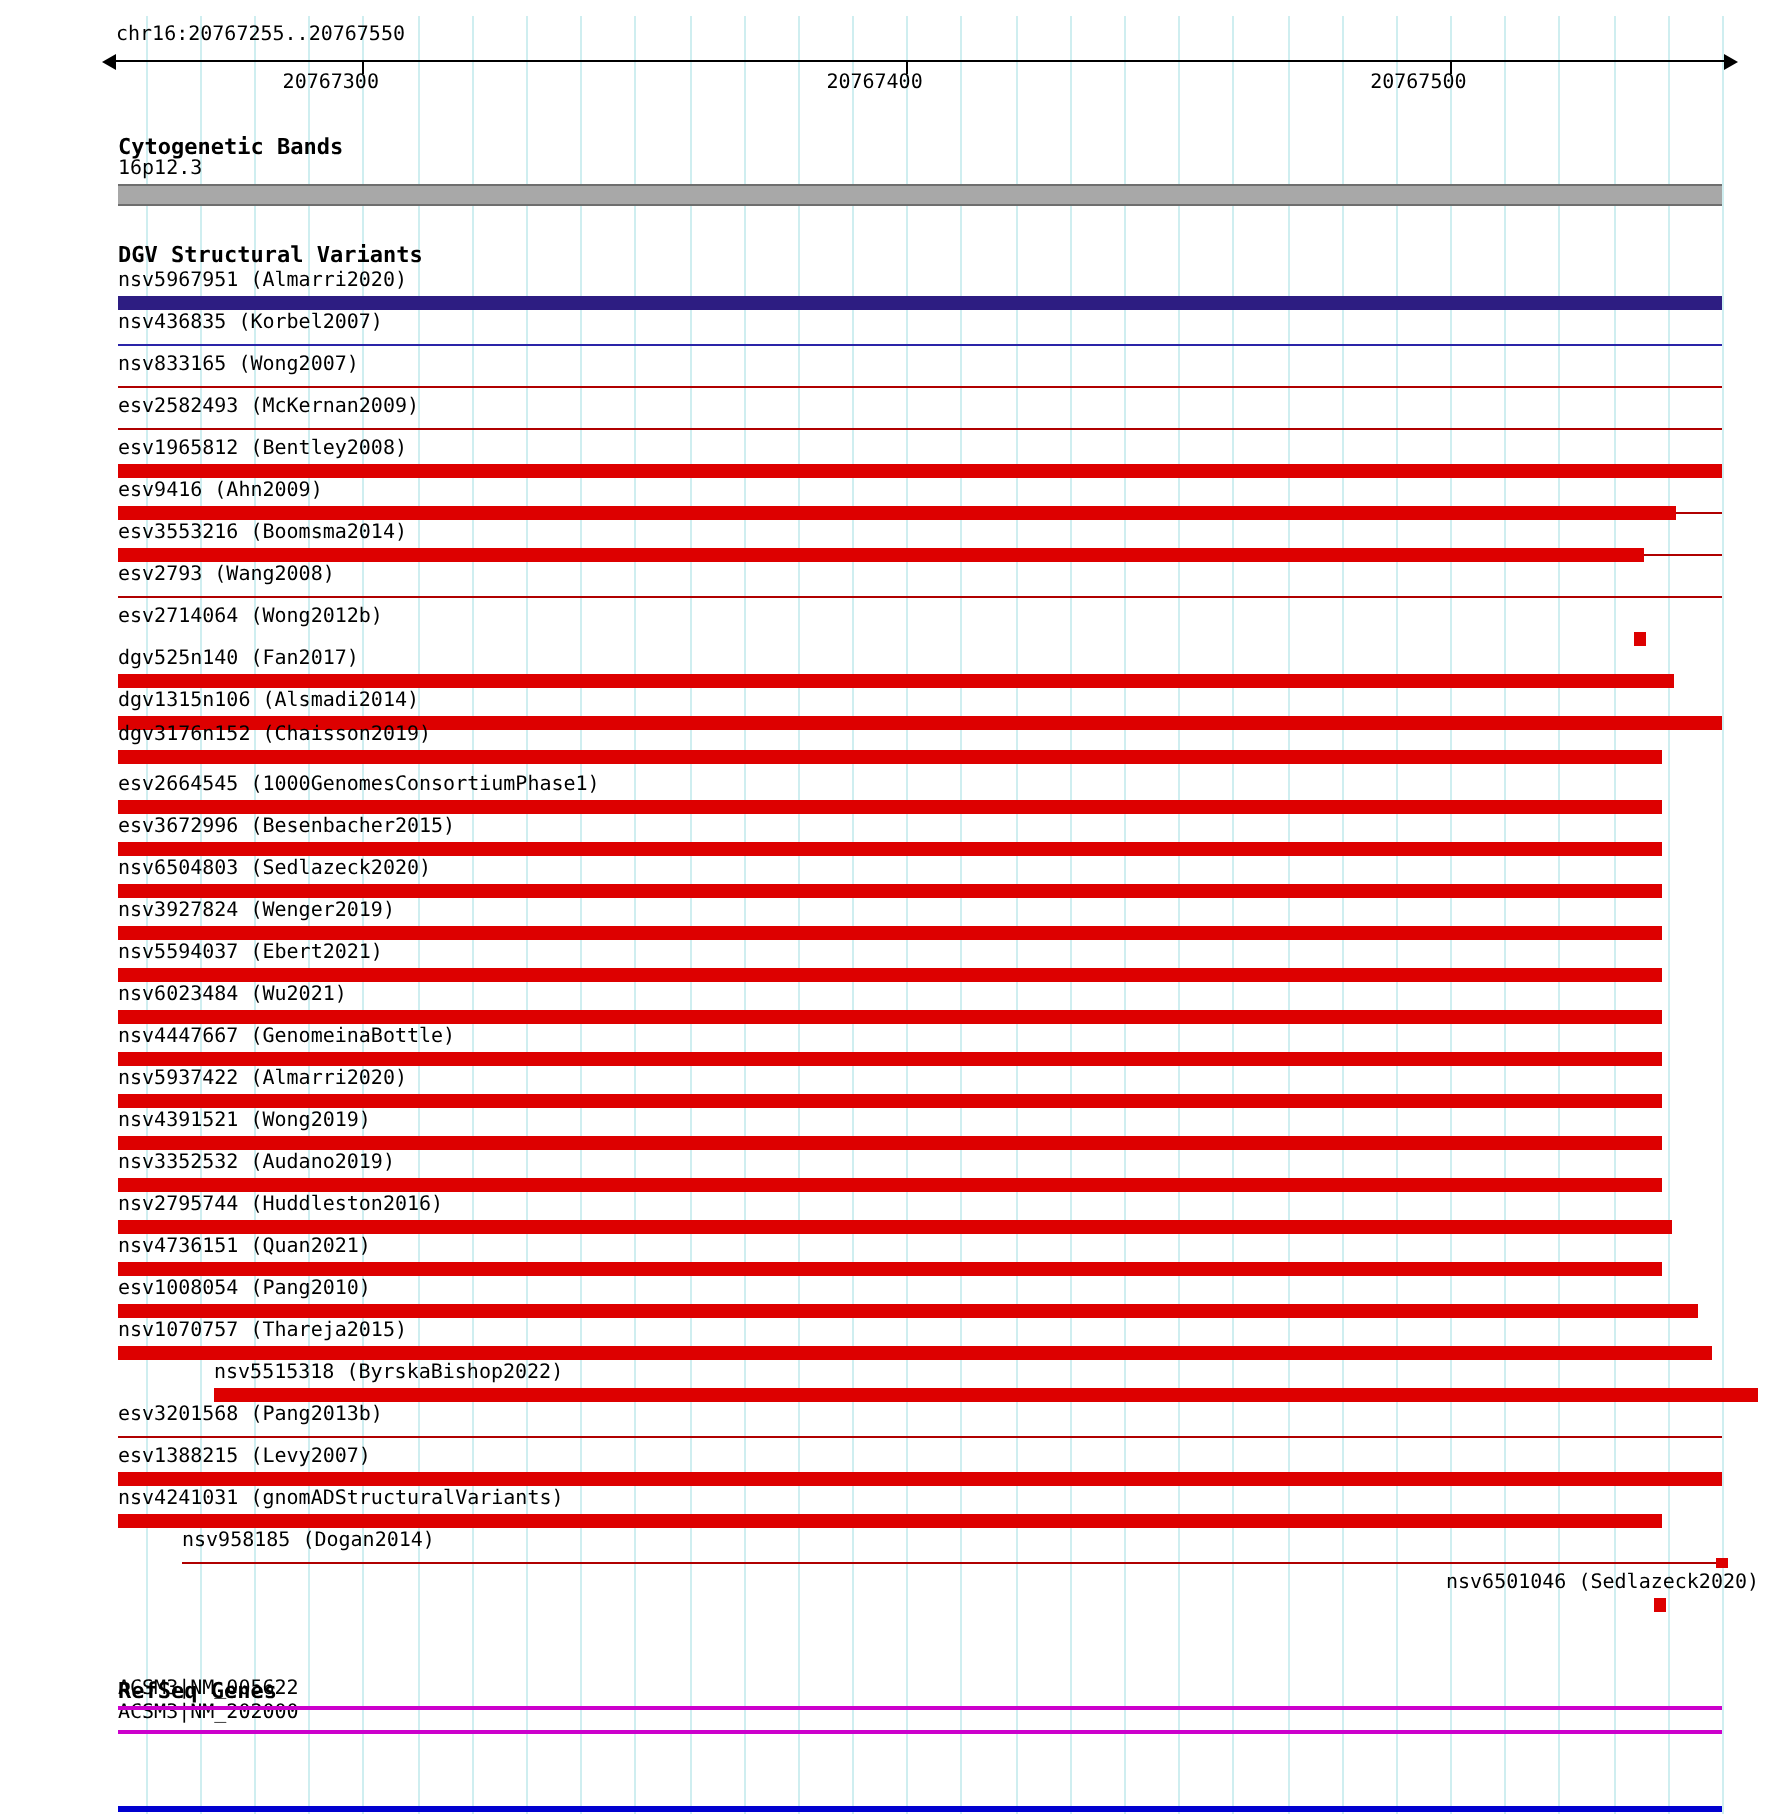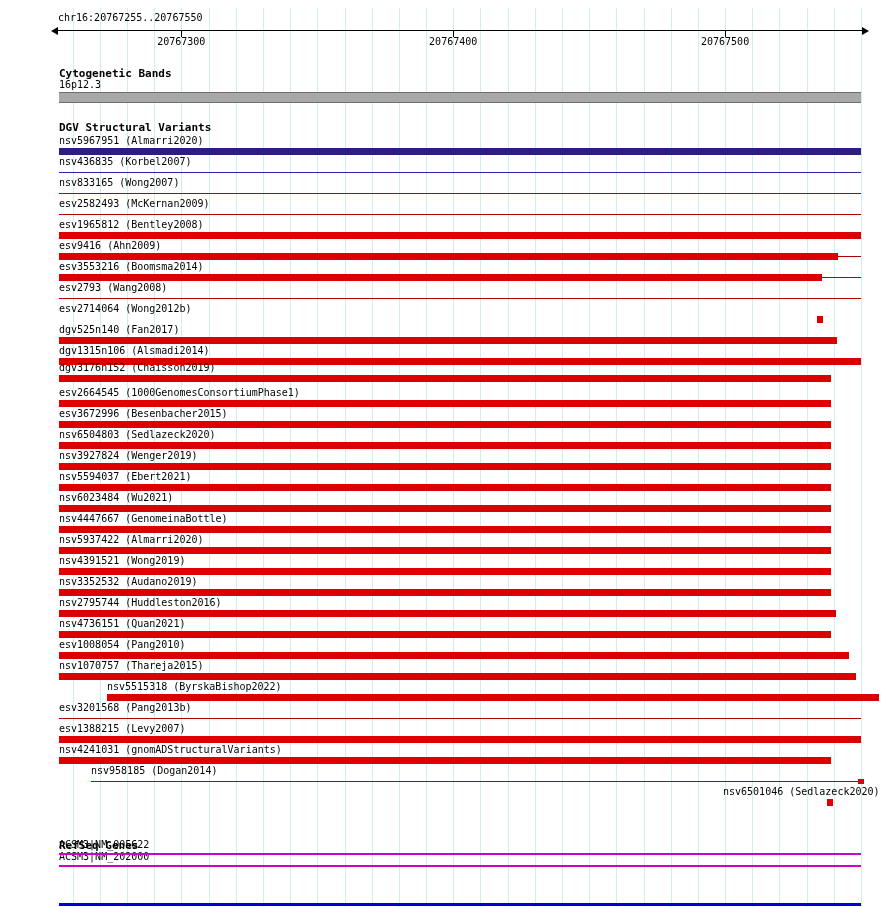--- a/index.html
+++ b/index.html
@@ -9,21 +9,21 @@
     overflow:hidden;
   }
   .gridline { position:absolute; top:8px; height:899px; width:1px; }
   .title { position:absolute; left:58px; top:12px; white-space:nowrap; }
   .ruler-line { position:absolute; left:57px; top:30px; width:806px; height:1px; background:#000; }
   .arrow-left  { position:absolute; left:51px; top:27px; width:0; height:0;
                  border-top:4px solid transparent; border-bottom:4px solid transparent; border-right:7px solid #000; }
   .arrow-right { position:absolute; left:862px; top:27px; width:0; height:0;
                  border-top:4px solid transparent; border-bottom:4px solid transparent; border-left:7px solid #000; }
   .ruler-tick { position:absolute; top:31px; width:1px; height:6px; background:#000; }
-  .ruler-tick-label { position:absolute; top:36px; width:80px; text-align:center; white-space:nowrap; }
+  .ruler-tick-label { position:absolute; top:36px; width:80px; white-space:nowrap; }
   .sec-title { position:absolute; left:59px; font-weight:bold; font-size:11px; white-space:nowrap; }
   .trk-label { position:absolute; left:59px; white-space:nowrap; }
   .band-bar { position:absolute; left:59px; top:92px; width:802px; height:9px;
               border-top:1px solid #6e6e6e; border-bottom:1px solid #6e6e6e; }
   .dgv-row { position:absolute; left:0; width:890px; height:21px; }
   .dgv-label { position:absolute; top:1px; white-space:nowrap; }
   .dgv-seg { position:absolute; }
   .ref-row { position:absolute; left:0; width:890px; height:26px; }
   .ref-label { position:absolute; top:0; white-space:nowrap; }
   .ref-line { position:absolute; left:59px; top:14px; width:802px; height:2px; }

